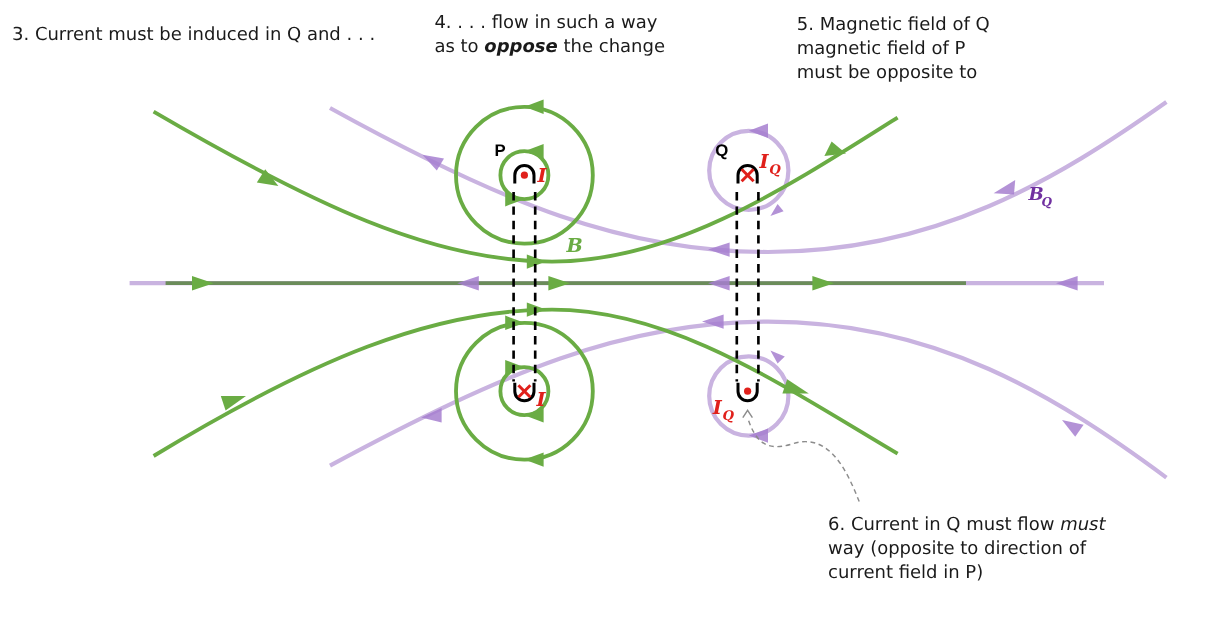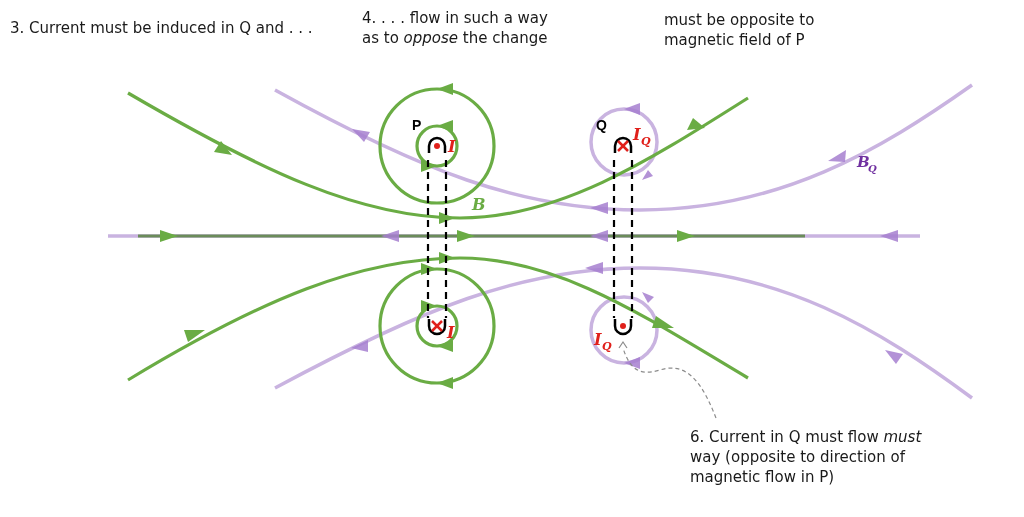--- a/index.html
+++ b/index.html
@@ -1,20 +1,20 @@
 <!DOCTYPE html>
 <html><head>
 <meta charset="utf-8">
 <style>
   html, body { margin: 0; padding: 0; background: #ffffff; }
   body { width: 1024px; height: 517px; position: relative; overflow: hidden;
          font-family: "Liberation Sans", sans-serif; }
   .note { position: absolute; color: #1a1a1a; font-size: 15px; line-height: 20px;
           font-family: "DejaVu Sans", sans-serif; }
-  .note b i, .note .em { font-style: italic; font-weight: normal; }
+  .note b i, .note .em { font-style: italic; font-weight: bold; }
   #note3 { left: 10px; top: 18px; }
   #note4 { left: 362px; top: 8px; width: 220px; }
   #note5 { left: 664px; top: 10px; width: 200px; }
   #note6 { left: 690px; top: 427px; width: 260px; }
   svg { position: absolute; left: 0; top: 0; }
   .lbl-serif { font-family: "DejaVu Serif", serif; font-style: italic; font-weight: bold; }
   .lbl-sans { font-family: "Liberation Sans", sans-serif; font-weight: bold; }
 </style>
 </head>
 <body>
@@ -22,28 +22,29 @@
 <div class="note" id="note3">
   <span>3. Current must be induced in Q and . . .</span>
 </div>
 
 <div class="note" id="note4">
   <div>4.   . . . flow in such a way</div>
   <div><span>as to </span><span class="em">oppose</span><span> the change</span></div>
 </div>
 
 <div class="note" id="note5">
+  <div>5.   Magnetic field of Q</div>
+  <div>magnetic field of P</div>
   <div>must be opposite to</div>
-  <div>magnetic field of P</div>
 </div>
 
 <div class="note" id="note6">
   <div><span>6. Current in Q must flow </span><i>must</i></div>
   <div>way (opposite to direction of</div>
-  <div>magnetic flow in P)</div>
+  <div>current field in P)</div>
 </div>
 
 <svg width="1024" height="517" viewBox="0 0 1024 517">
   <defs>
     <marker id="ag" viewBox="0 0 10 10" refX="5" refY="5" markerWidth="5" markerHeight="5" orient="auto">
       <path d="M0,0 L10,5 L0,10 z" fill="#6aac44"></path>
     </marker>
   </defs>
 
   <g fill="none" stroke="#c9b3e0" stroke-width="3.5">

